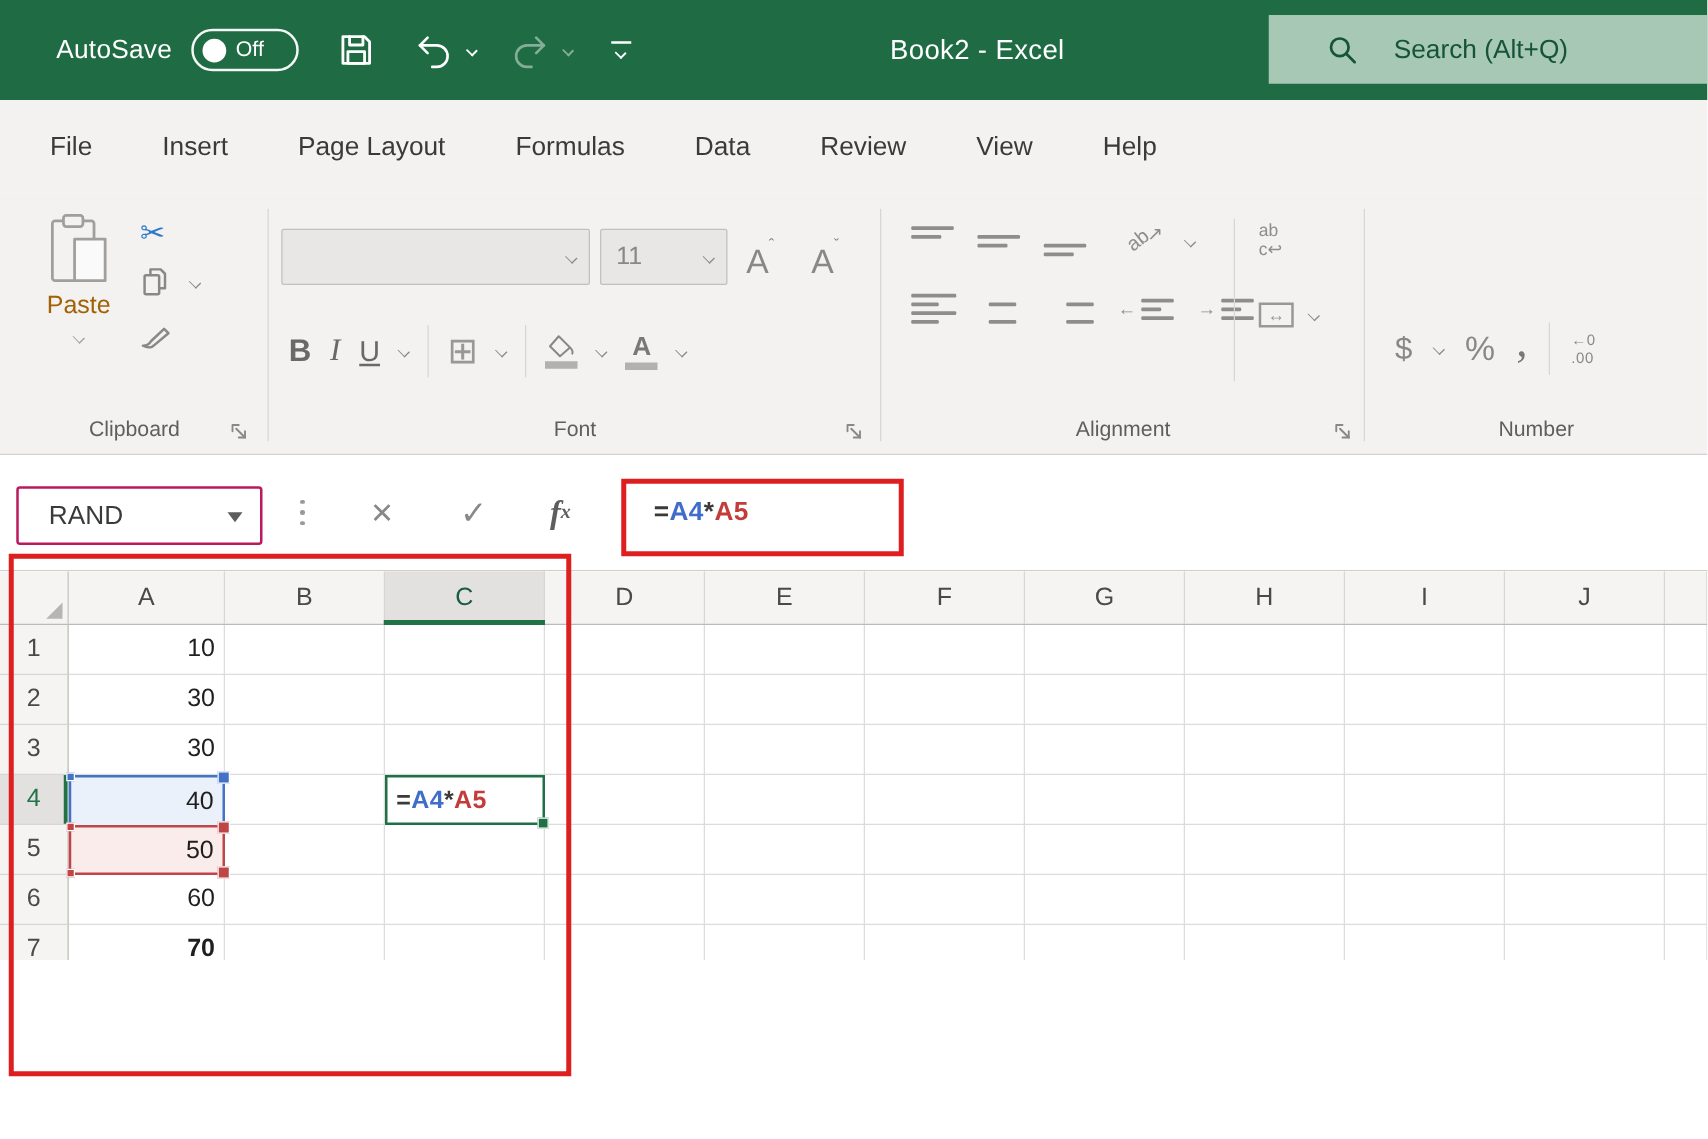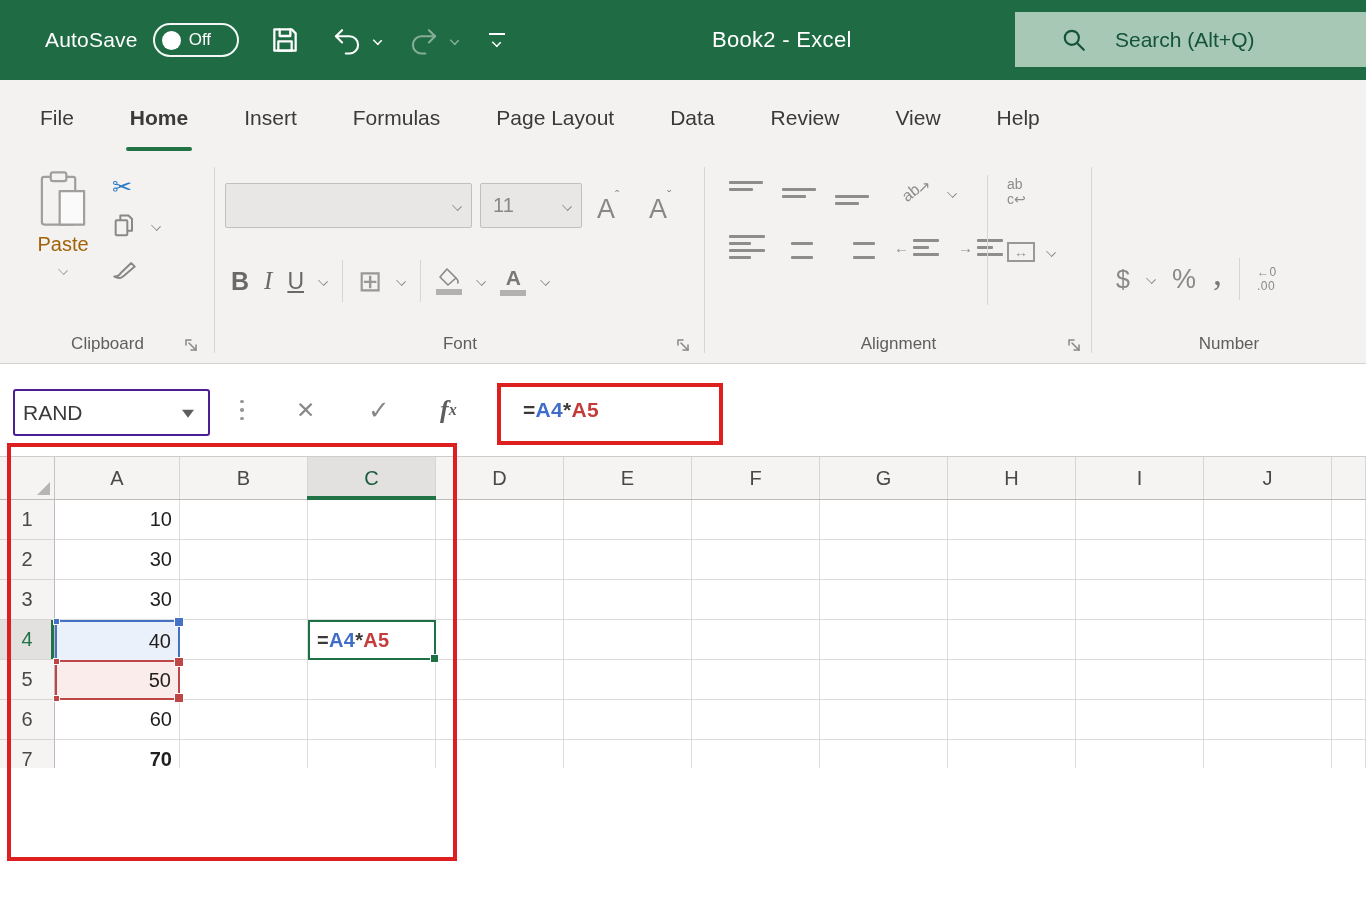--- a/index.html
+++ b/index.html
@@ -97,21 +97,21 @@
   .grp-number{left:1092px;width:274px}
   .num-combo{left:18px;top:28px;width:256px;padding-left:12px}
   .num-row2{position:absolute;left:24px;top:100px;height:48px;display:flex;align-items:center;gap:17px}
   .cur{font-size:25px;color:#8a8886}
   .pct{font-size:27px;color:#8a8886}
   .comma{font-size:36px;color:#7a7876;font-family:"Liberation Serif",serif;line-height:.4;transform:translateY(-6px)}
   .dec-icon{display:flex;flex-direction:column;font-size:12px;color:#8a8886;line-height:1.2;letter-spacing:.5px}
 
   
   .fstrip{position:absolute;top:364px;left:0;width:1366px;height:93px;background:#fff;border-bottom:1px solid #cfcdcb}
-  .namebox{position:absolute;left:13px;top:25px;width:197px;height:47px;border:2px solid #4c1d95;border-radius:3px;display:flex;align-items:center;padding-left:8px;font-size:21px;color:#3b3a39;background:#fff}
+  .namebox{position:absolute;left:13px;top:25px;width:197px;height:47px;border:2px solid #be185d;border-radius:3px;display:flex;align-items:center;padding-left:24px;font-size:21px;color:#3b3a39;background:#fff}
   .namebox .tri{position:absolute;right:14px;top:50%;transform:translateY(-40%);width:0;height:0;border-left:6px solid transparent;border-right:6px solid transparent;border-top:8px solid #5f5d5b}
   .fdots{position:absolute;left:240px;top:0;height:100%;display:flex;flex-direction:column;justify-content:center;gap:5px}
   .fdots i{width:3.5px;height:3.5px;border-radius:50%;background:#9a9896}
   .fbtn{position:absolute;top:0;height:100%;display:flex;align-items:center;font-size:23px;color:#8a8886}
   .fbtn-x{left:296px}
   .fbtn-ck{left:368px;font-size:26px}
   .fbtn-fx{left:440px;color:#605e5c}
   .fbtn-fx .f{font-family:"Liberation Serif",serif;font-style:italic;font-size:26px;font-weight:700}
   .fbtn-fx .x{font-family:"Liberation Serif",serif;font-style:italic;font-size:16px;font-weight:700;vertical-align:-5px}
   .fvalue{position:absolute;left:523px;top:0;height:100%;display:flex;align-items:center;font-size:21px;font-weight:600;letter-spacing:.3px}
@@ -182,24 +182,23 @@
     <svg width="26" height="26" viewBox="0 0 24 24" fill="none" stroke="#15533a" stroke-width="2" stroke-linecap="round">
         <circle cx="10" cy="10" r="6.5"></circle>
         <path d="M15 15l6 6"></path>
       </svg>
     <span>Search (Alt+Q)</span>
   </div>
 </div>
 
 <div class="tabs">
   <span class="tab">File</span>
-  <span class="tab active">Home</span>
   <span class="tab">Insert</span>
+  <span class="tab">Page Layout</span>
   <span class="tab">Formulas</span>
-  <span class="tab">Page Layout</span>
   <span class="tab">Data</span>
   <span class="tab">Review</span>
   <span class="tab">View</span>
   <span class="tab">Help</span>
 </div>
 
 <div class="ribbon">
 
   <div class="grp grp-clipboard">
     <div class="paste-btn">

